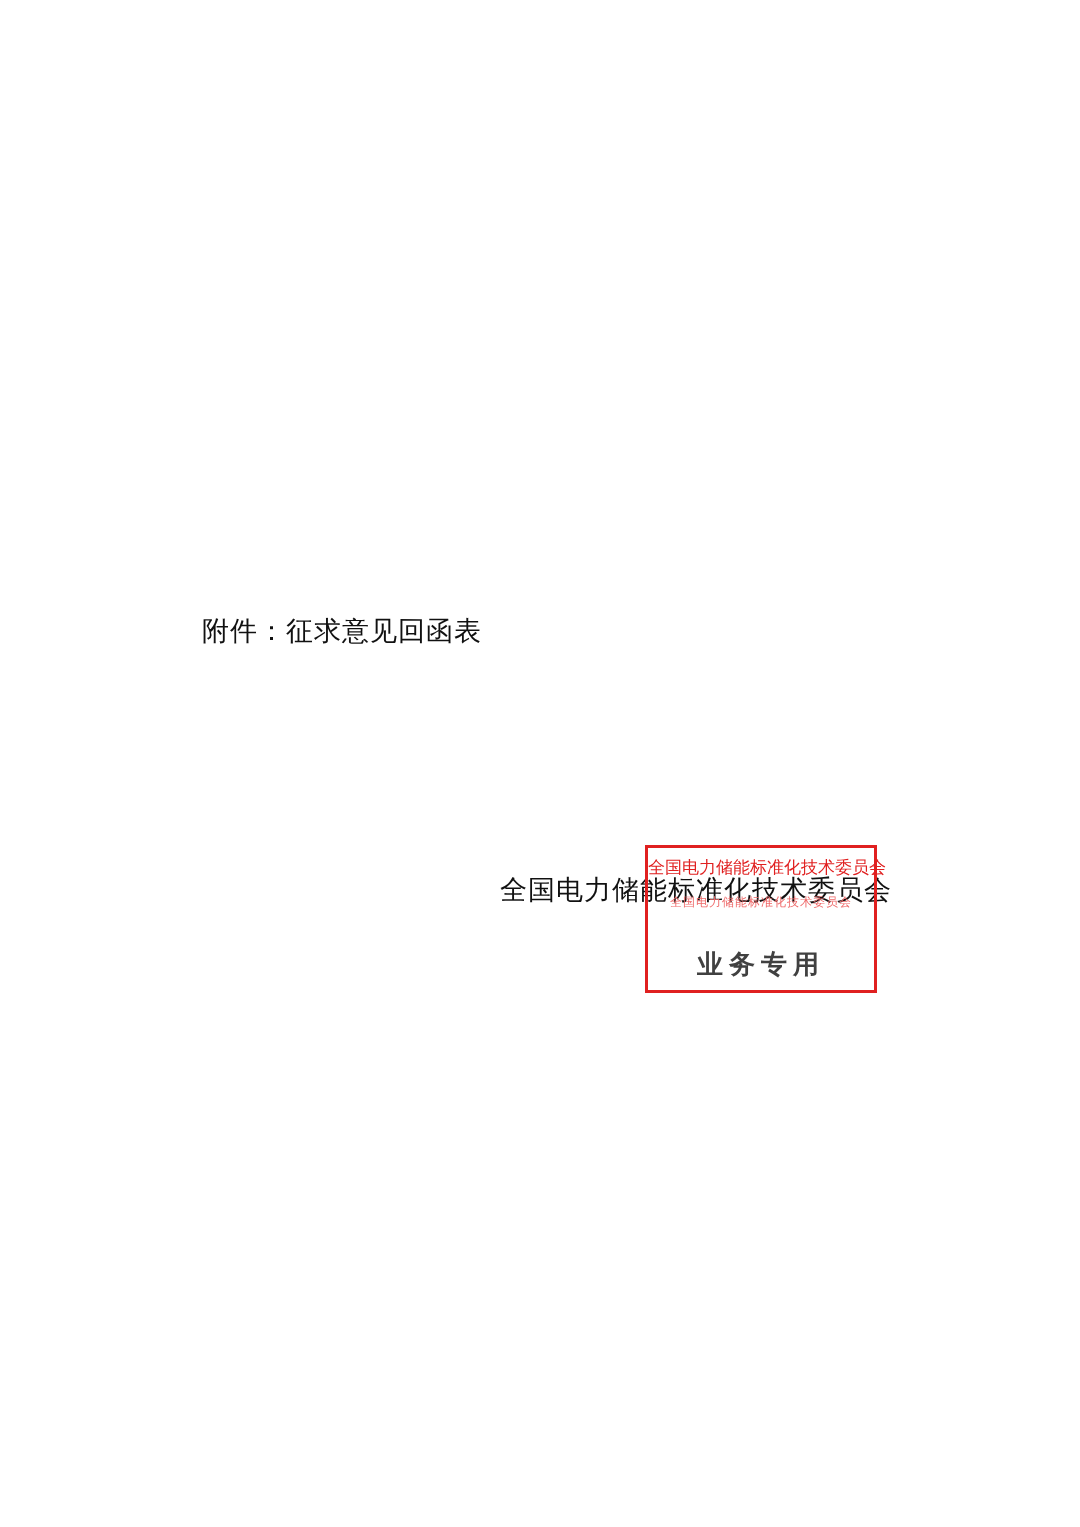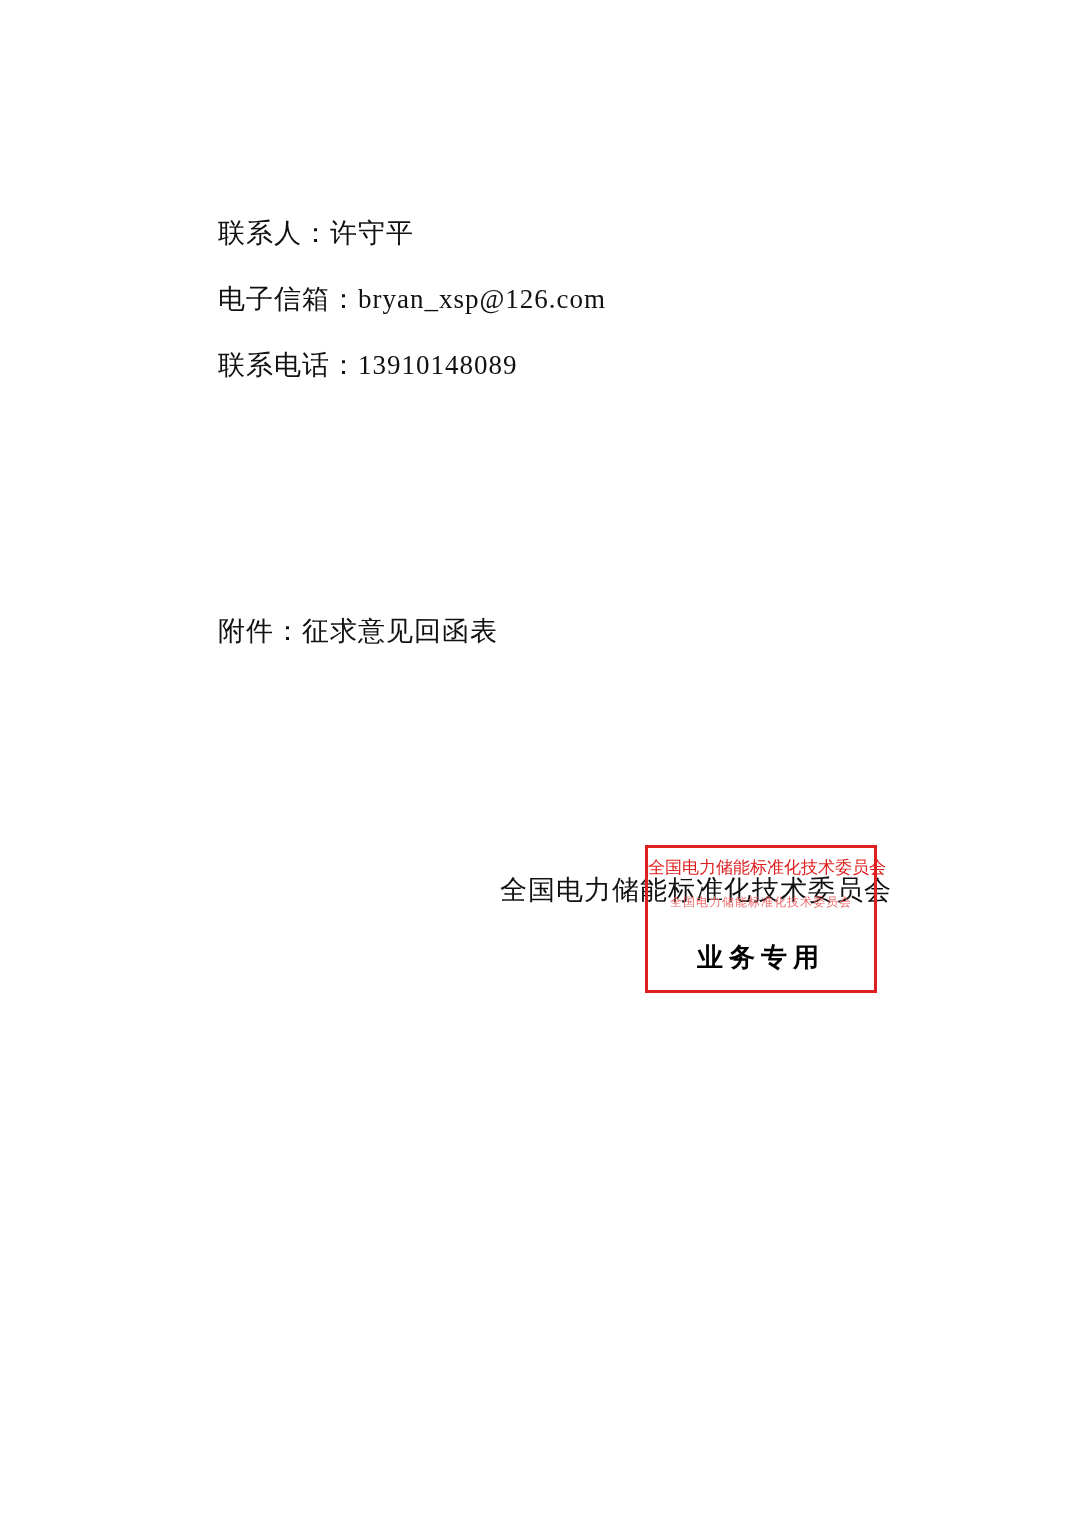--- a/index.html
+++ b/index.html
@@ -32,21 +32,21 @@
   .doc-line {
     font-size: 27px;
     line-height: 66px;
     letter-spacing: 1px;
     white-space: nowrap;
     color: #111111;
   }
 
   .attachment-block {
     position: absolute;
-    left: 218px;
+    left: 202px;
     top: 598px;
   }
 
   .signature-block {
     position: absolute;
     left: 500px;
     top: 858px;
     width: 440px;
   }
 
@@ -95,40 +95,35 @@
     text-align: center;
     color: #ef6a6a;
     font-size: 12px;
     letter-spacing: 1px;
     white-space: nowrap;
   }
 
   .stamp-text-bottom {
     position: absolute;
     left: 0;
-    bottom: 15px;
+    bottom: 8px;
     width: 100%;
     text-align: center;
-    color: #000000;
+    color: #404040;
     font-size: 26px;
     letter-spacing: 6px;
     white-space: nowrap;
     font-weight: bold;
   }
 </style>
 </head>
 <body>
 
 <div class="page">
 
-  <div class="contact-block">
-    <div class="doc-line">联系人：许守平</div>
-    <div class="doc-line">电子信箱：bryan_xsp@126.com</div>
-    <div class="doc-line">联系电话：13910148089</div>
-  </div>
 
   <div class="attachment-block">
     <div class="doc-line">附件：征求意见回函表</div>
   </div>
 
   <div class="signature-block">
     <div class="sig-line">全国电力储能标准化技术委员会</div>
   </div>
 
   <div class="stamp">

